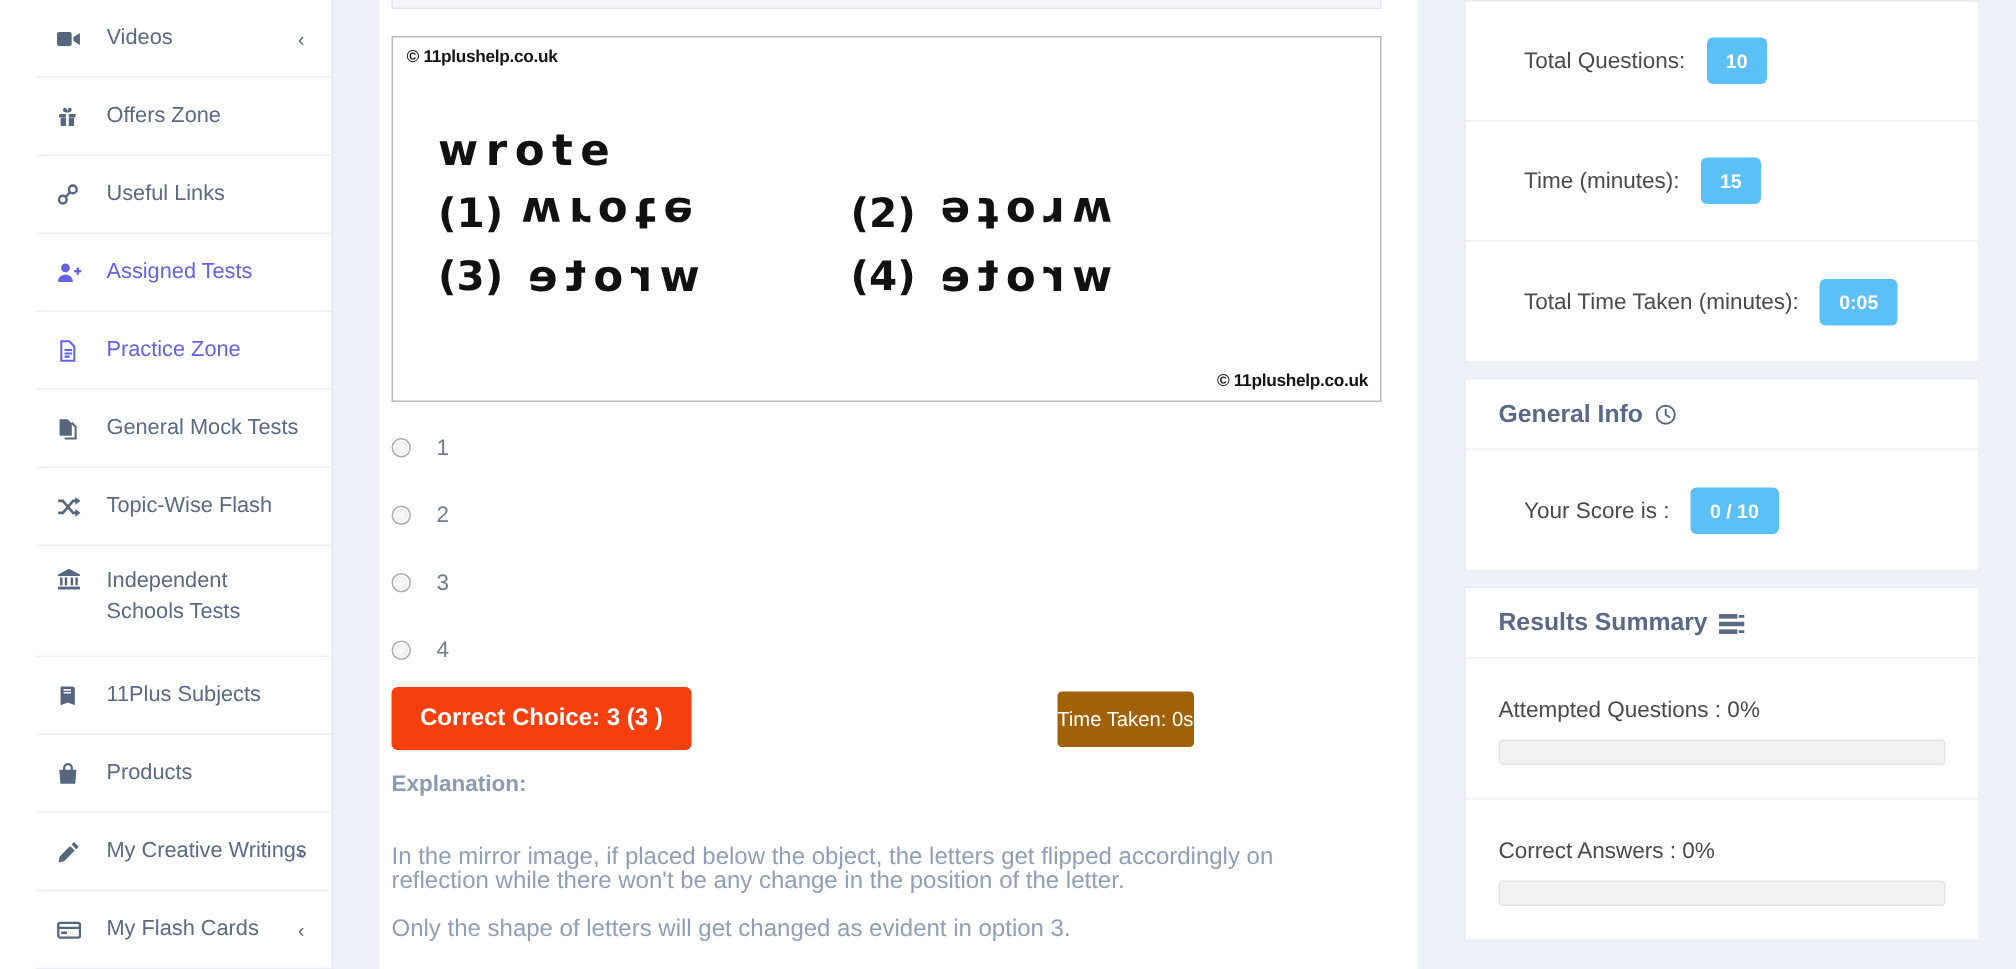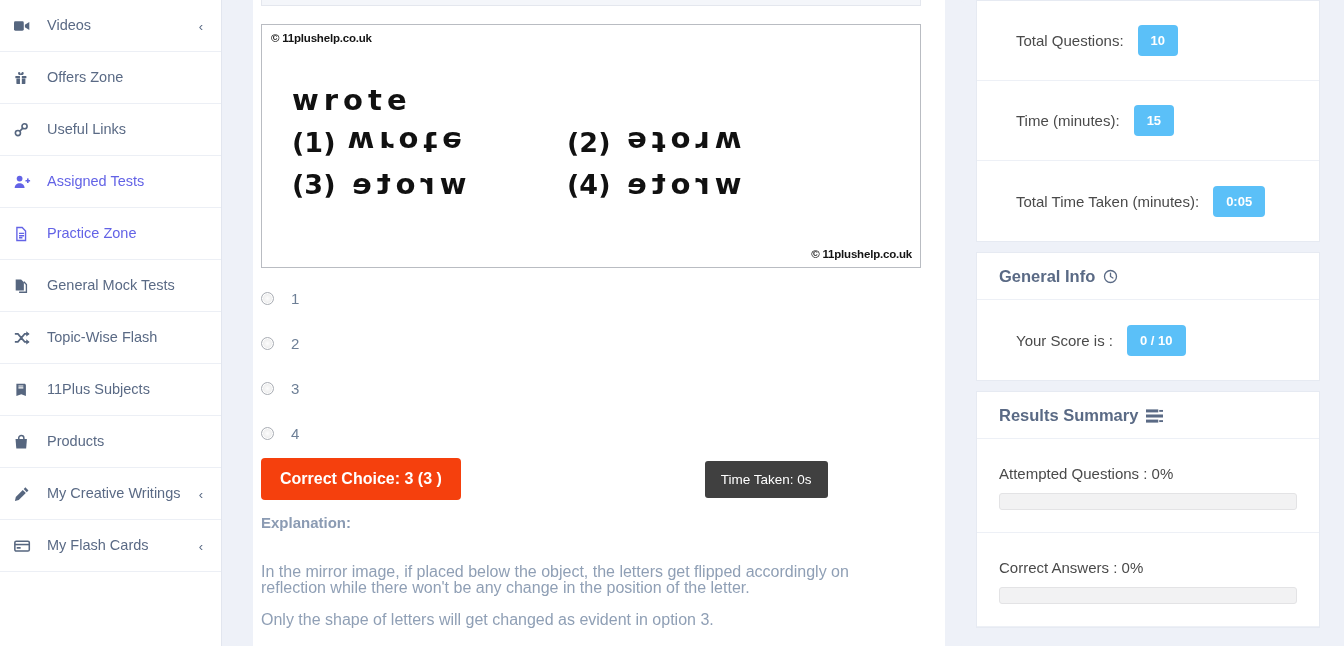--- a/index.html
+++ b/index.html
@@ -21,20 +21,21 @@
   .nav-item {
     display: flex; align-items: center;
     padding: 0 14px;
     height: 52px;
     border-bottom: 1px solid #eceff5;
     color: #5a6a85;
     font-size: 14.5px;
     cursor: pointer;
     position: relative;
     white-space: nowrap;
+    margin-left: 24px;
   }
   .nav-item.tall { height: 74px; align-items: flex-start; padding-top: 13px; }
   .nav-item .nicon {
     width: 20px; min-width: 20px; height: 18px;
     display: flex; align-items: center; justify-content: flex-start;
     color: #56667f;
   }
   .nav-item .nicon svg { display: block; }
   .nav-item .nlabel { margin-left: 13px; line-height: 1.45; white-space: normal; }
   .nav-item.active { color: #6363e6; }
@@ -143,24 +144,24 @@
     font-size: 16px;
     font-weight: bold;
     padding: 12px 19px;
     border-radius: 4px;
     border: none;
     cursor: pointer;
     line-height: 1.1;
     font-family: "Liberation Sans", sans-serif;
   }
   .btn-time {
-    background: #404040;
+    background: #a16207;
     color: #ffffff;
     font-size: 13.5px;
-    padding: 11px 16px;
+    padding: 11px 0;
     border-radius: 3px;
     border: none;
     cursor: pointer;
     margin-left: 244px;
     margin-top: 3px;
     font-family: "Liberation Sans", sans-serif;
   }
 
   .explain-head {
     position: absolute;
@@ -309,20 +310,33 @@
         <span class="nicon">
           <svg width="17" height="16" viewBox="0 0 20 18" fill="currentColor">
             <g fill="none" stroke="currentColor" stroke-width="2">
               <path d="M1 4.2h3.6l8 9.4H17M1 13.6h3.6l8-9.4H17"></path>
             </g>
             <path d="M14.4 1.2L18.4 4.2l-4 3z"></path>
             <path d="M14.4 10.6l4 3-4 3z"></path>
           </svg>
         </span>
         <span class="nlabel">Topic-Wise Flash</span>
+      </div>
+      <div class="nav-item tall">
+        <span class="nicon">
+          <svg width="17" height="16" viewBox="0 0 20 18" fill="currentColor">
+            <path d="M9.4 1L18 5.4v1.3H.8V5.4z"></path>
+            <rect x="2.4" y="7.8" width="1.9" height="6.2"></rect>
+            <rect x="6.1" y="7.8" width="1.9" height="6.2"></rect>
+            <rect x="10.7" y="7.8" width="1.9" height="6.2"></rect>
+            <rect x="14.4" y="7.8" width="1.9" height="6.2"></rect>
+            <rect x="0.8" y="15" width="17.2" height="2.2"></rect>
+          </svg>
+        </span>
+        <span class="nlabel">Independent Schools Tests</span>
       </div>
       <div class="nav-item">
         <span class="nicon">
           <svg width="17" height="16" viewBox="0 0 20 18" fill="currentColor">
             <path d="M2.8 1.6h9.4c1 0 1.8.8 1.8 1.8v12.8L8.6 14 2.8 16.2z"></path>
             <g fill="none" stroke="#fff" stroke-width="1.2">
               <path d="M5.2 4.2h5.8M5.2 6.5h5.8"></path>
             </g>
           </svg>
         </span>

